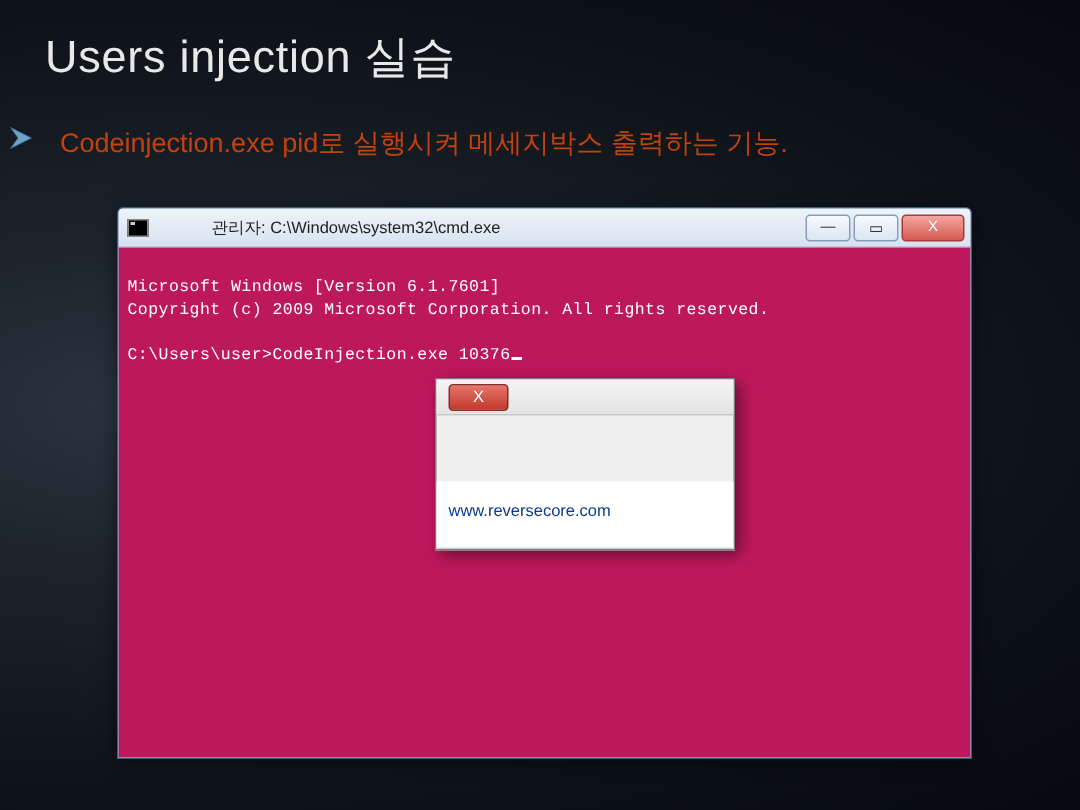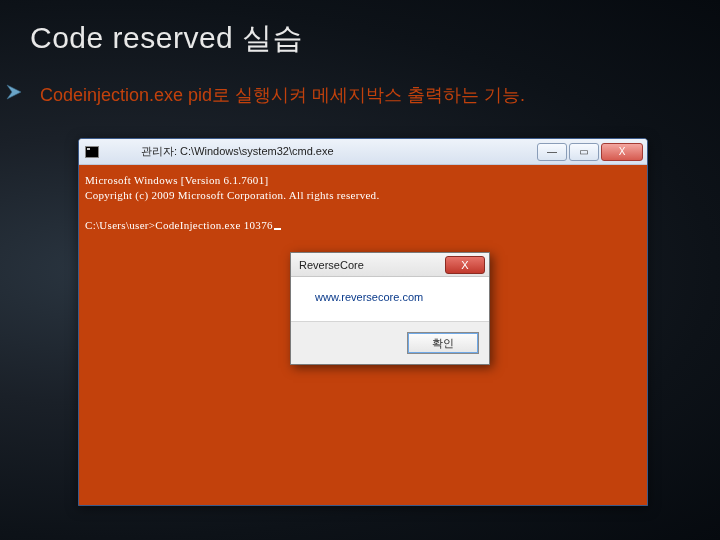--- a/index.html
+++ b/index.html
@@ -77,26 +77,26 @@
     display:flex; align-items:center; justify-content:center;
     font-size: 10px; color:#333;
   }
   .win-btn.close {
     width: 42px;
     background: linear-gradient(#f3a6a0,#d65b50);
     border-color:#a33b34;
     color:#fff;
   }
   .cmd-body {
-    background: #c2410c;
+    background: #be185d;
     color: #fff;
-    font-family: Liberation Serif, serif;
+    font-family: Liberation Mono, monospace;
     font-size: 11px;
     line-height: 1.35;
-    padding: 8px 6px;
+    padding: 20px 6px;
     height: calc(100% - 26px);
     white-space: pre;
     position: relative;
     letter-spacing: 0.3px;
   }
   .cursor {
     display:inline-block; width:7px; height:2px; background:#fff; vertical-align: baseline; margin-left:1px; transform: translateY(1px);
   }
 
   .msgbox {
@@ -119,24 +119,25 @@
   .msgbox-title-text { flex:1; }
   .msgbox-close {
     width: 40px; height: 18px;
     background: linear-gradient(#e7746a,#c1392d);
     border:1px solid #8b2b22; border-radius:3px;
     color:#fff; font-size:11px;
     display:flex; align-items:center; justify-content:center;
   }
   .msgbox-body {
     background:#fff;
-    padding: 14px 12px 18px 24px;
+    padding: 14px 12px 18px 8px;
     font-size: 11px;
     color:#0a3a8a;
     border-bottom:1px solid #d5d5d5;
+    margin-top:44px;
   }
   .msgbox-footer {
     padding: 10px;
     display:flex; justify-content:flex-end;
     background:#efefef;
   }
   .msgbox-ok {
     min-width: 72px; height: 22px;
     background: linear-gradient(#fdfdfd,#e6e6e6);
     border:1px solid #8a8a8a;
@@ -147,43 +148,39 @@
 </style>
 </head>
 <body>
 
 <div class="bullet">
   <svg viewBox="0 0 20 20">
       <path d="M3 3 L17 10 L3 17 L8 10 Z" fill="#6aa5c8" stroke="#3a6a88" stroke-width="0.6"></path>
     </svg>
 </div>
 
-<h1 class="slide-title">Code reserved 실습</h1>
+<h1 class="slide-title">Users injection 실습</h1>
 <div class="slide-subtitle">Codeinjection.exe  pid로 실행시켜 메세지박스 출력하는 기능.</div>
 
 <div class="cmd-window">
   <div class="cmd-titlebar">
     <span class="cmd-icon"></span>
     <span class="cmd-title-text">관리자: C:\Windows\system32\cmd.exe</span>
     <div class="win-buttons">
       <div class="win-btn">—</div>
       <div class="win-btn">▭</div>
       <div class="win-btn close">X</div>
     </div>
   </div>
   <div class="cmd-body"><span>Microsoft Windows [Version 6.1.7601]</span>
 <span>Copyright (c) 2009 Microsoft Corporation. All rights reserved.</span>
 
 <span>C:\Users\user&gt;CodeInjection.exe 10376</span><span class="cursor"></span></div>
 </div>
 
 <div class="msgbox">
   <div class="msgbox-titlebar">
-    <span class="msgbox-title-text">ReverseCore</span>
     <div class="msgbox-close">X</div>
   </div>
   <div class="msgbox-body">
     <span>www.reversecore.com</span>
   </div>
-  <div class="msgbox-footer">
-    <div class="msgbox-ok">확인</div>
-  </div>
 </div>
 
 </body></html>

